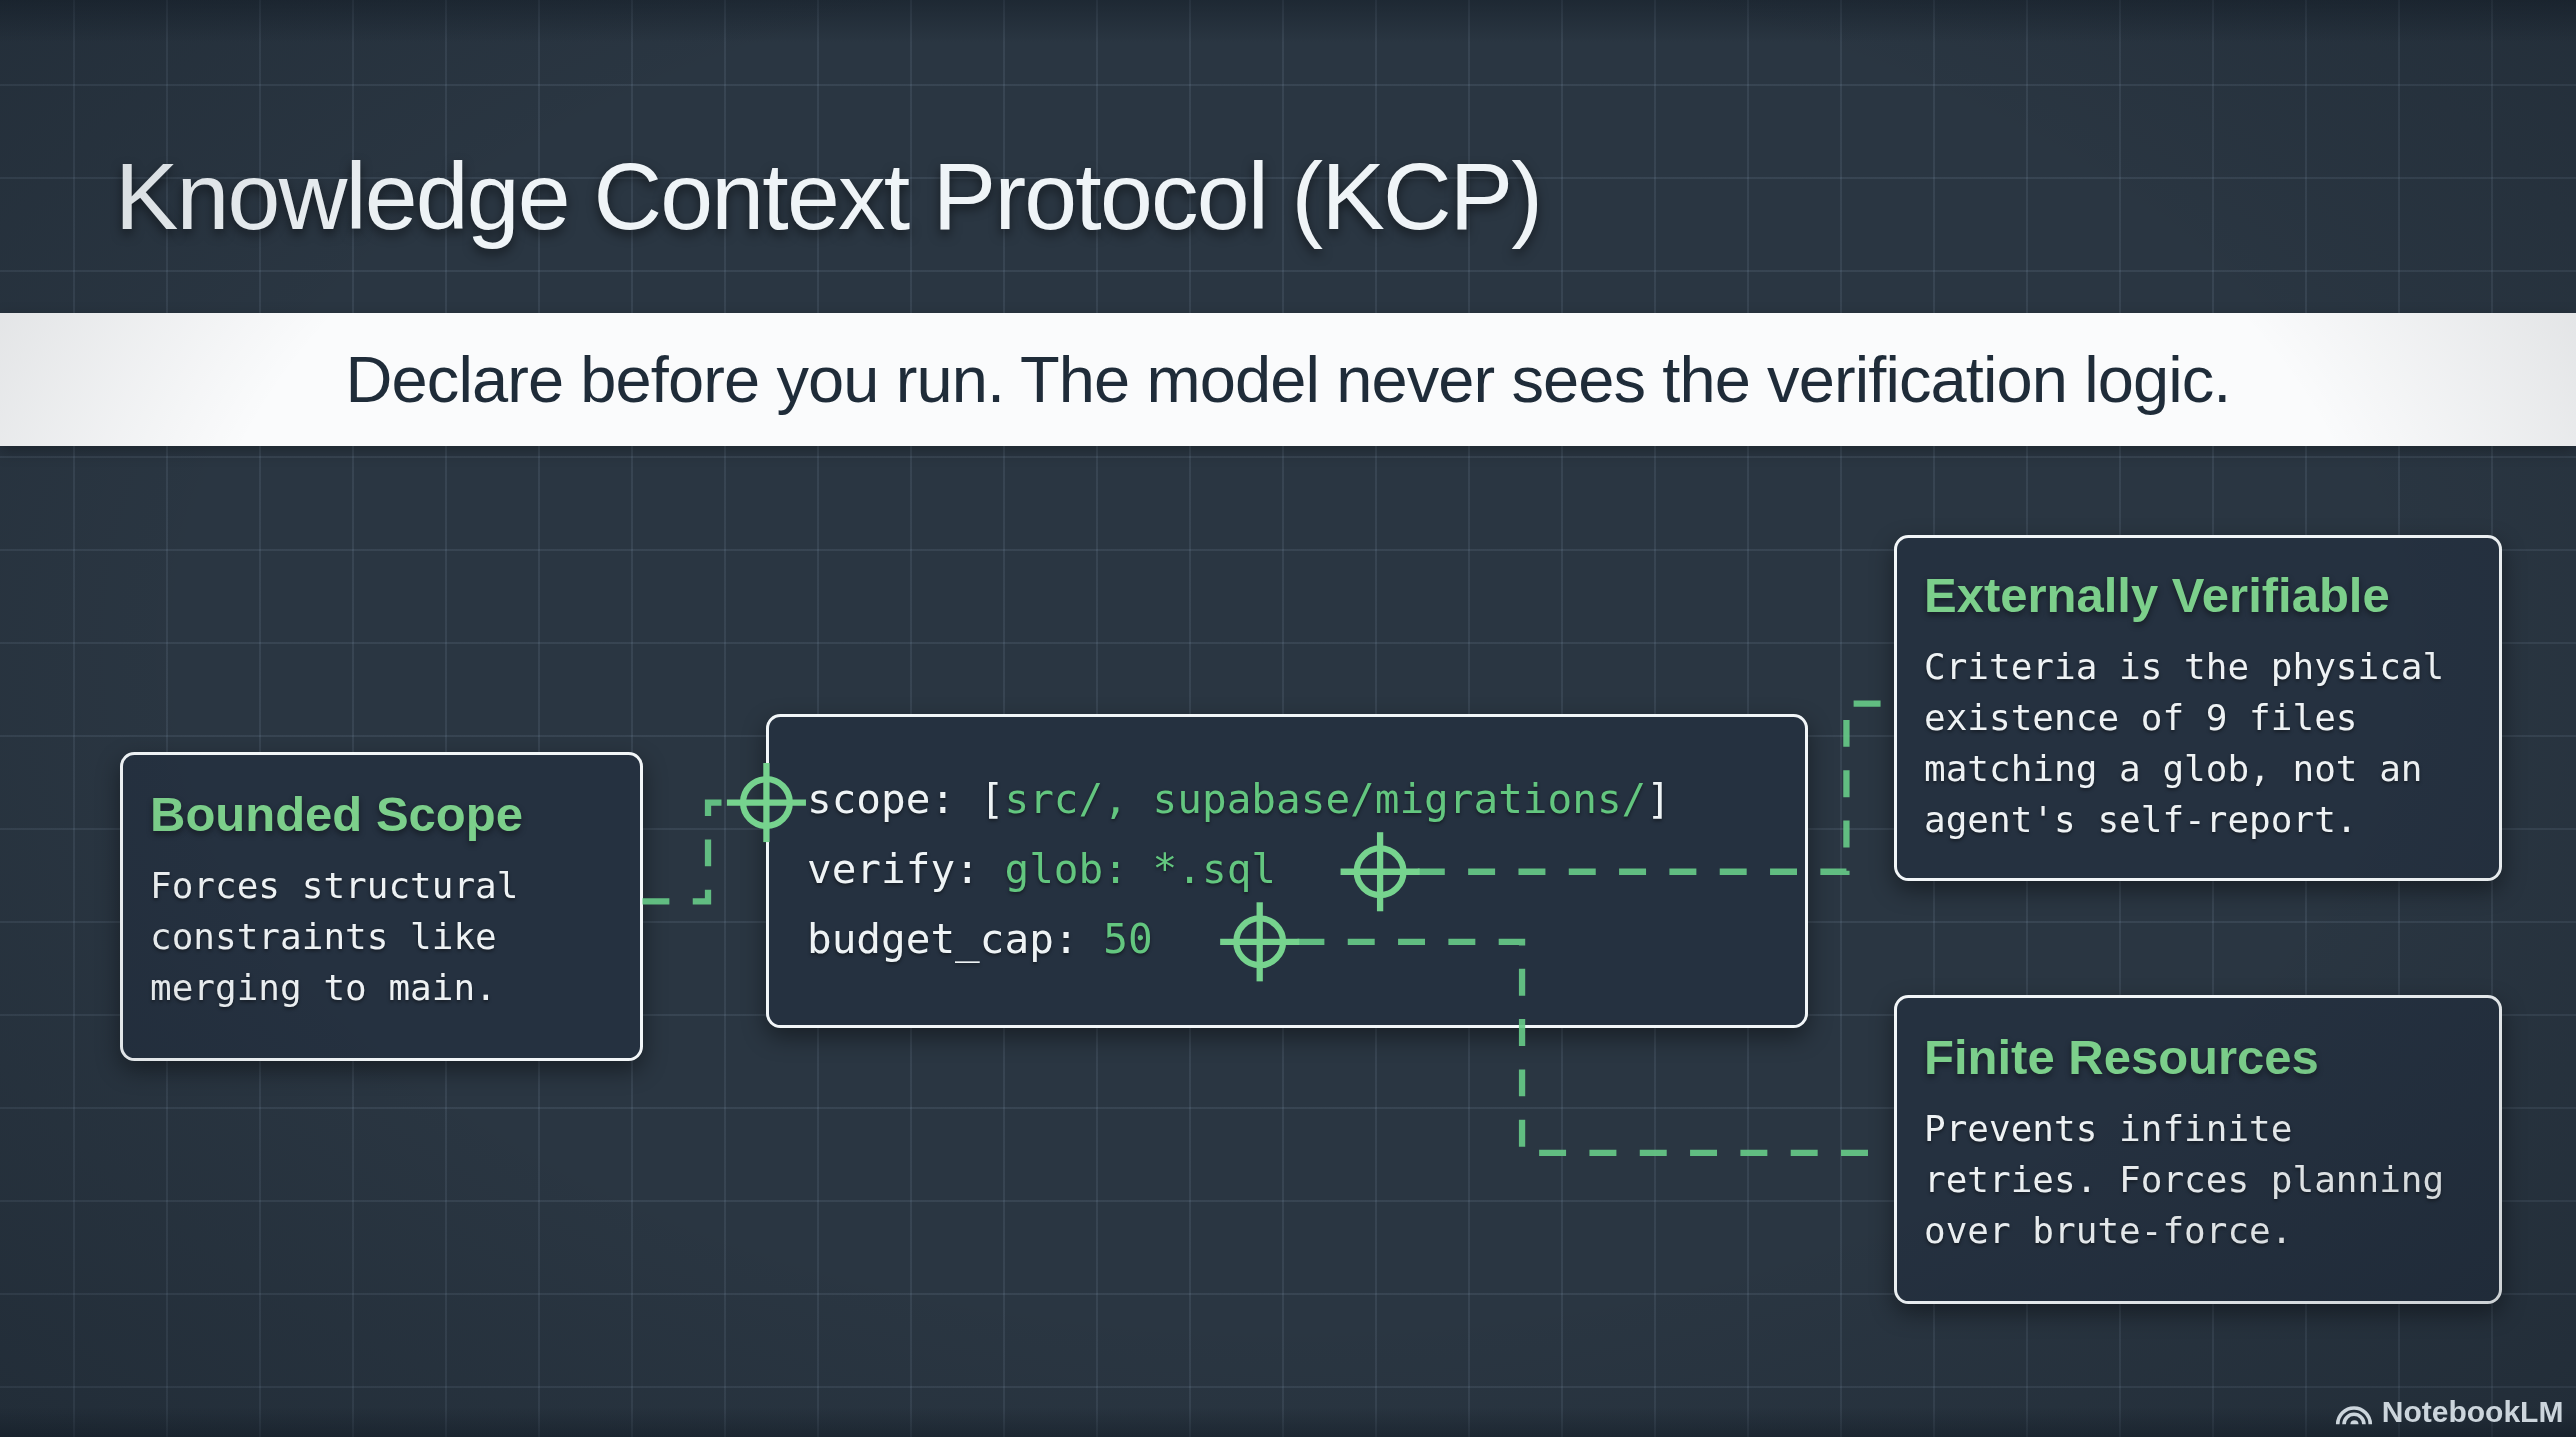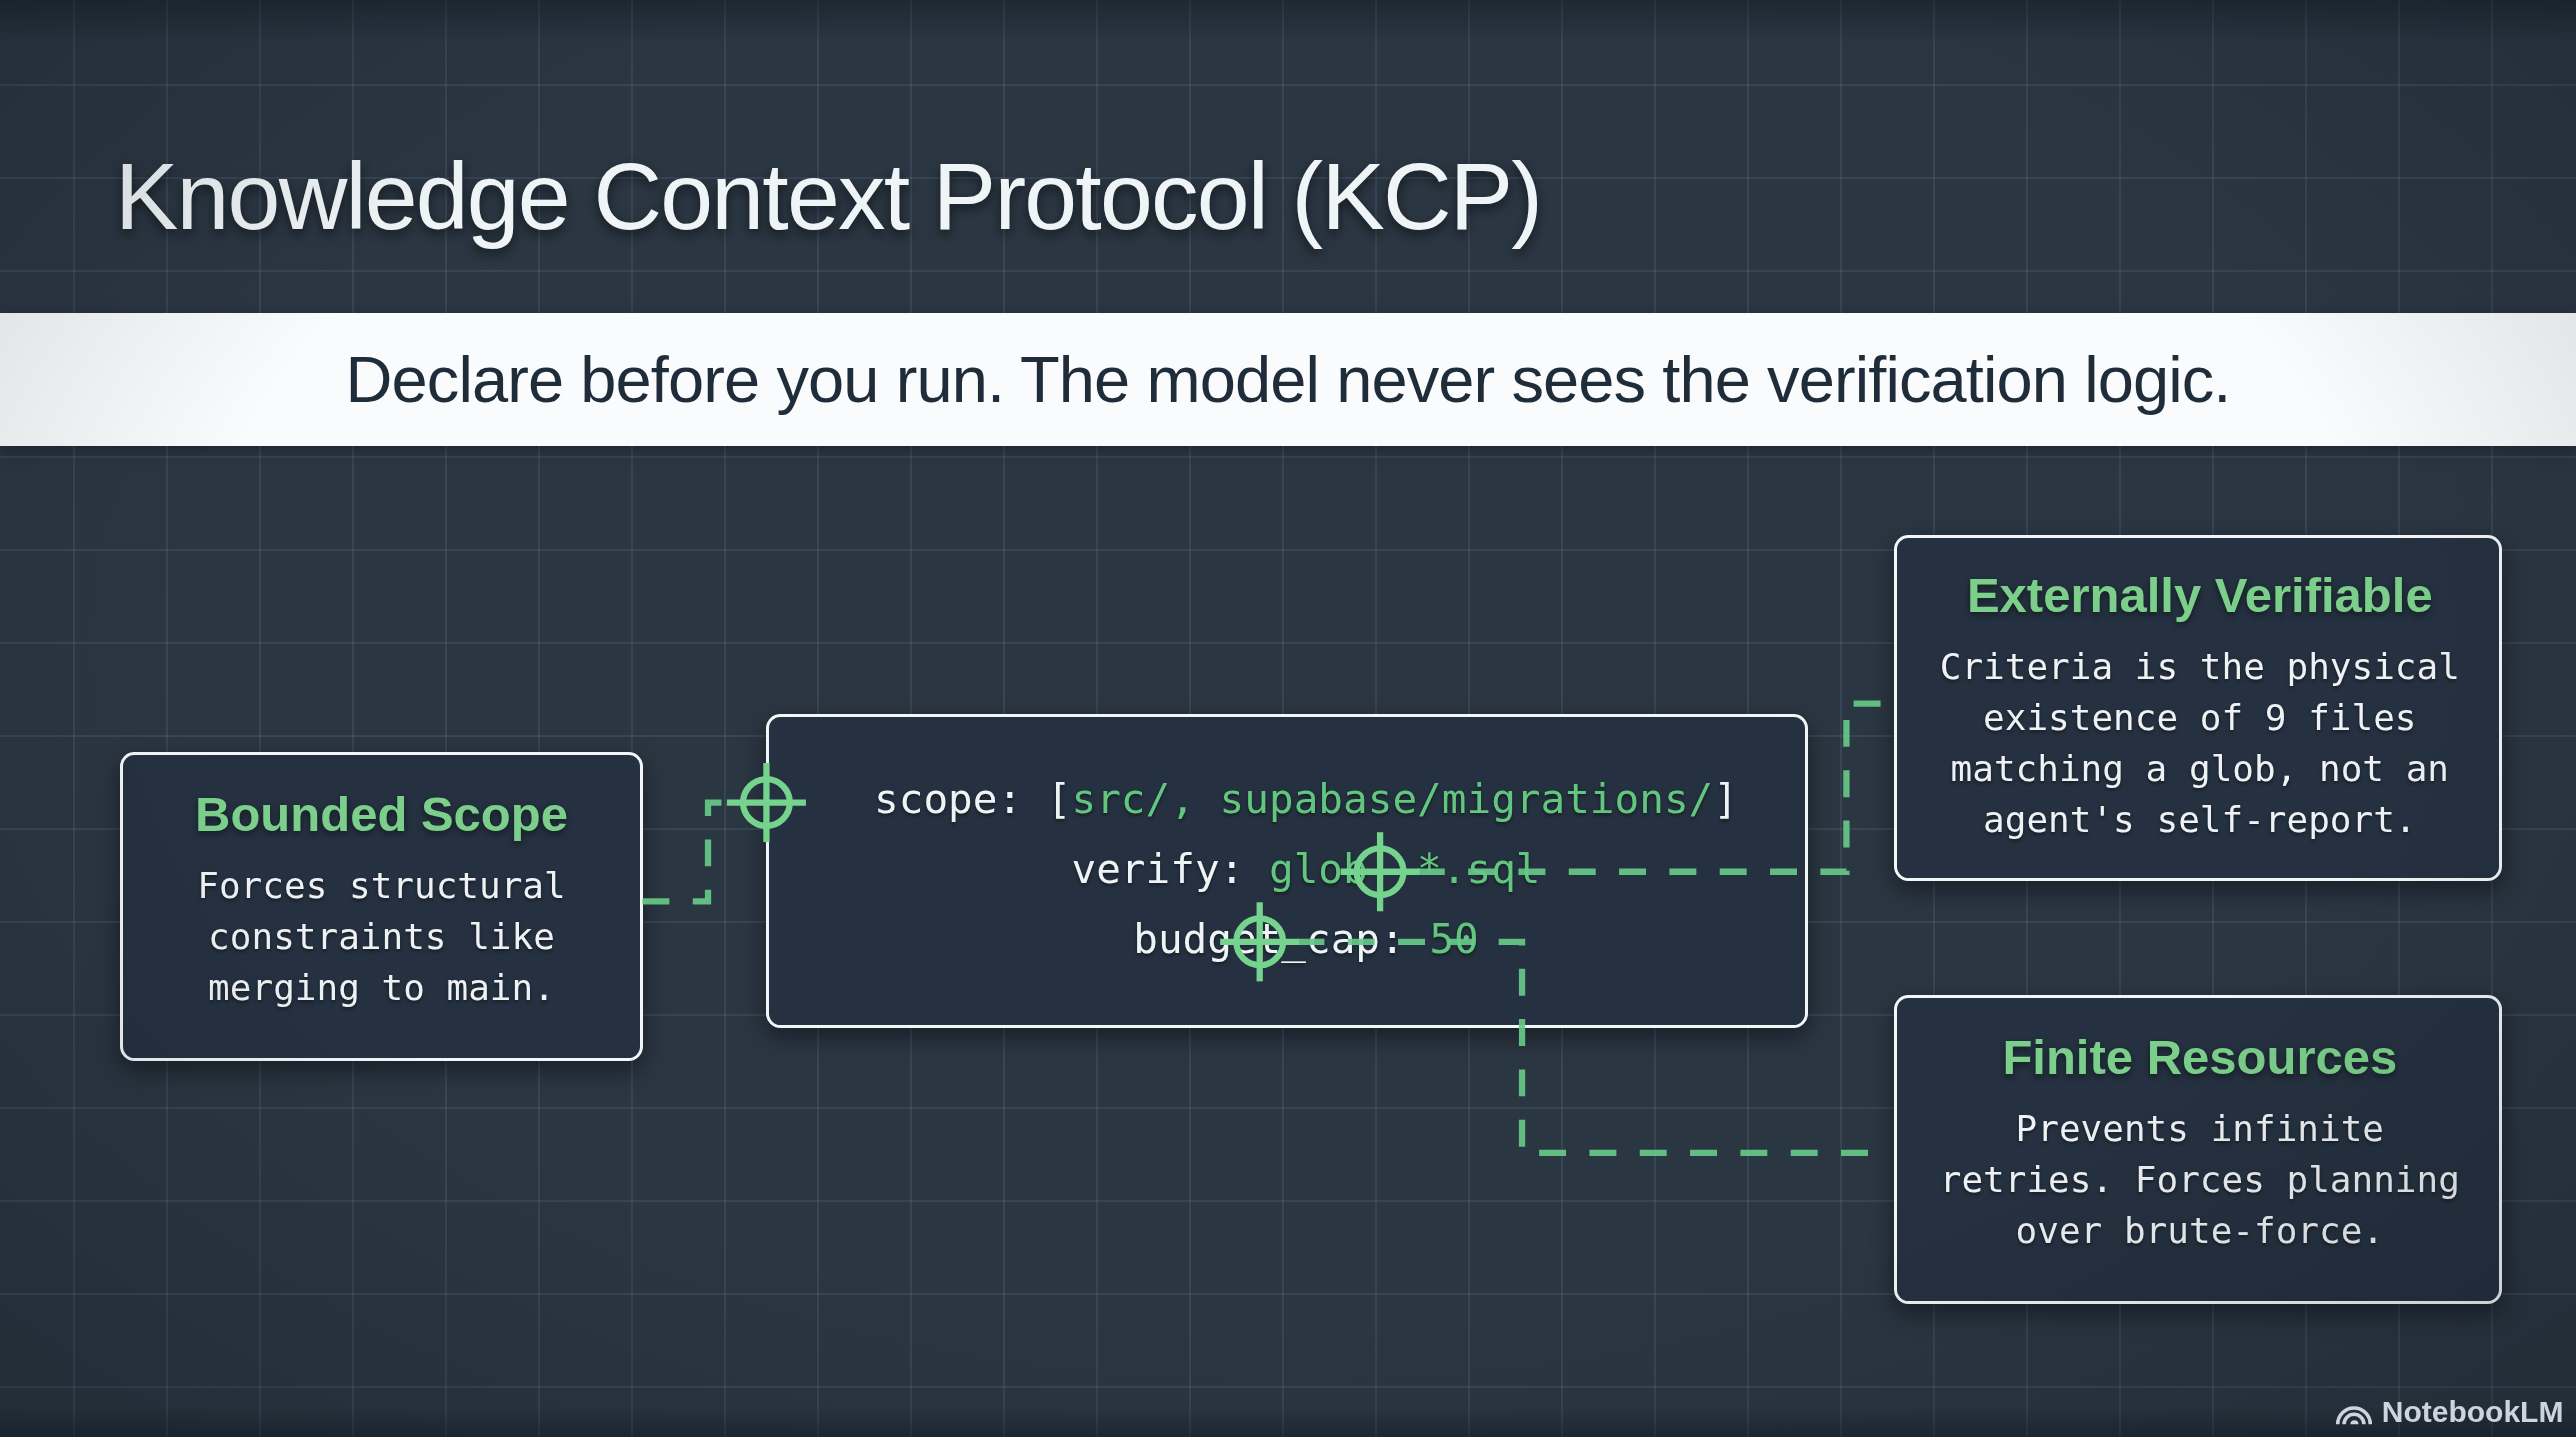--- a/index.html
+++ b/index.html
@@ -5,21 +5,20 @@
   html,body{margin:0;padding:0;background:#1c2733;}
   #stage{
     position:relative;width:2576px;height:1438px;overflow:hidden;
     background-color:#2a3642;
     background-image:
       linear-gradient(rgba(173,203,227,0.10) 1.8px, transparent 1.8px),
       linear-gradient(90deg, rgba(173,203,227,0.10) 1.8px, transparent 1.8px);
     background-size:93px 93px;
     background-position:-20px -9px;
     font-family:"Liberation Sans", sans-serif;
-    text-align:center;
   }
   #vignette{
     position:absolute;inset:0;pointer-events:none;z-index:9;
     background:
       linear-gradient(180deg, rgba(10,18,27,0.38) 0px, rgba(10,18,27,0.0) 43px,
                       rgba(10,18,27,0.0) calc(100% - 31px), rgba(10,18,27,0.38) 100%),
       radial-gradient(ellipse at 50% 45%, rgba(0,0,0,0) 60%, rgba(5,12,20,0.22) 100%);
   }
   
   .title{

